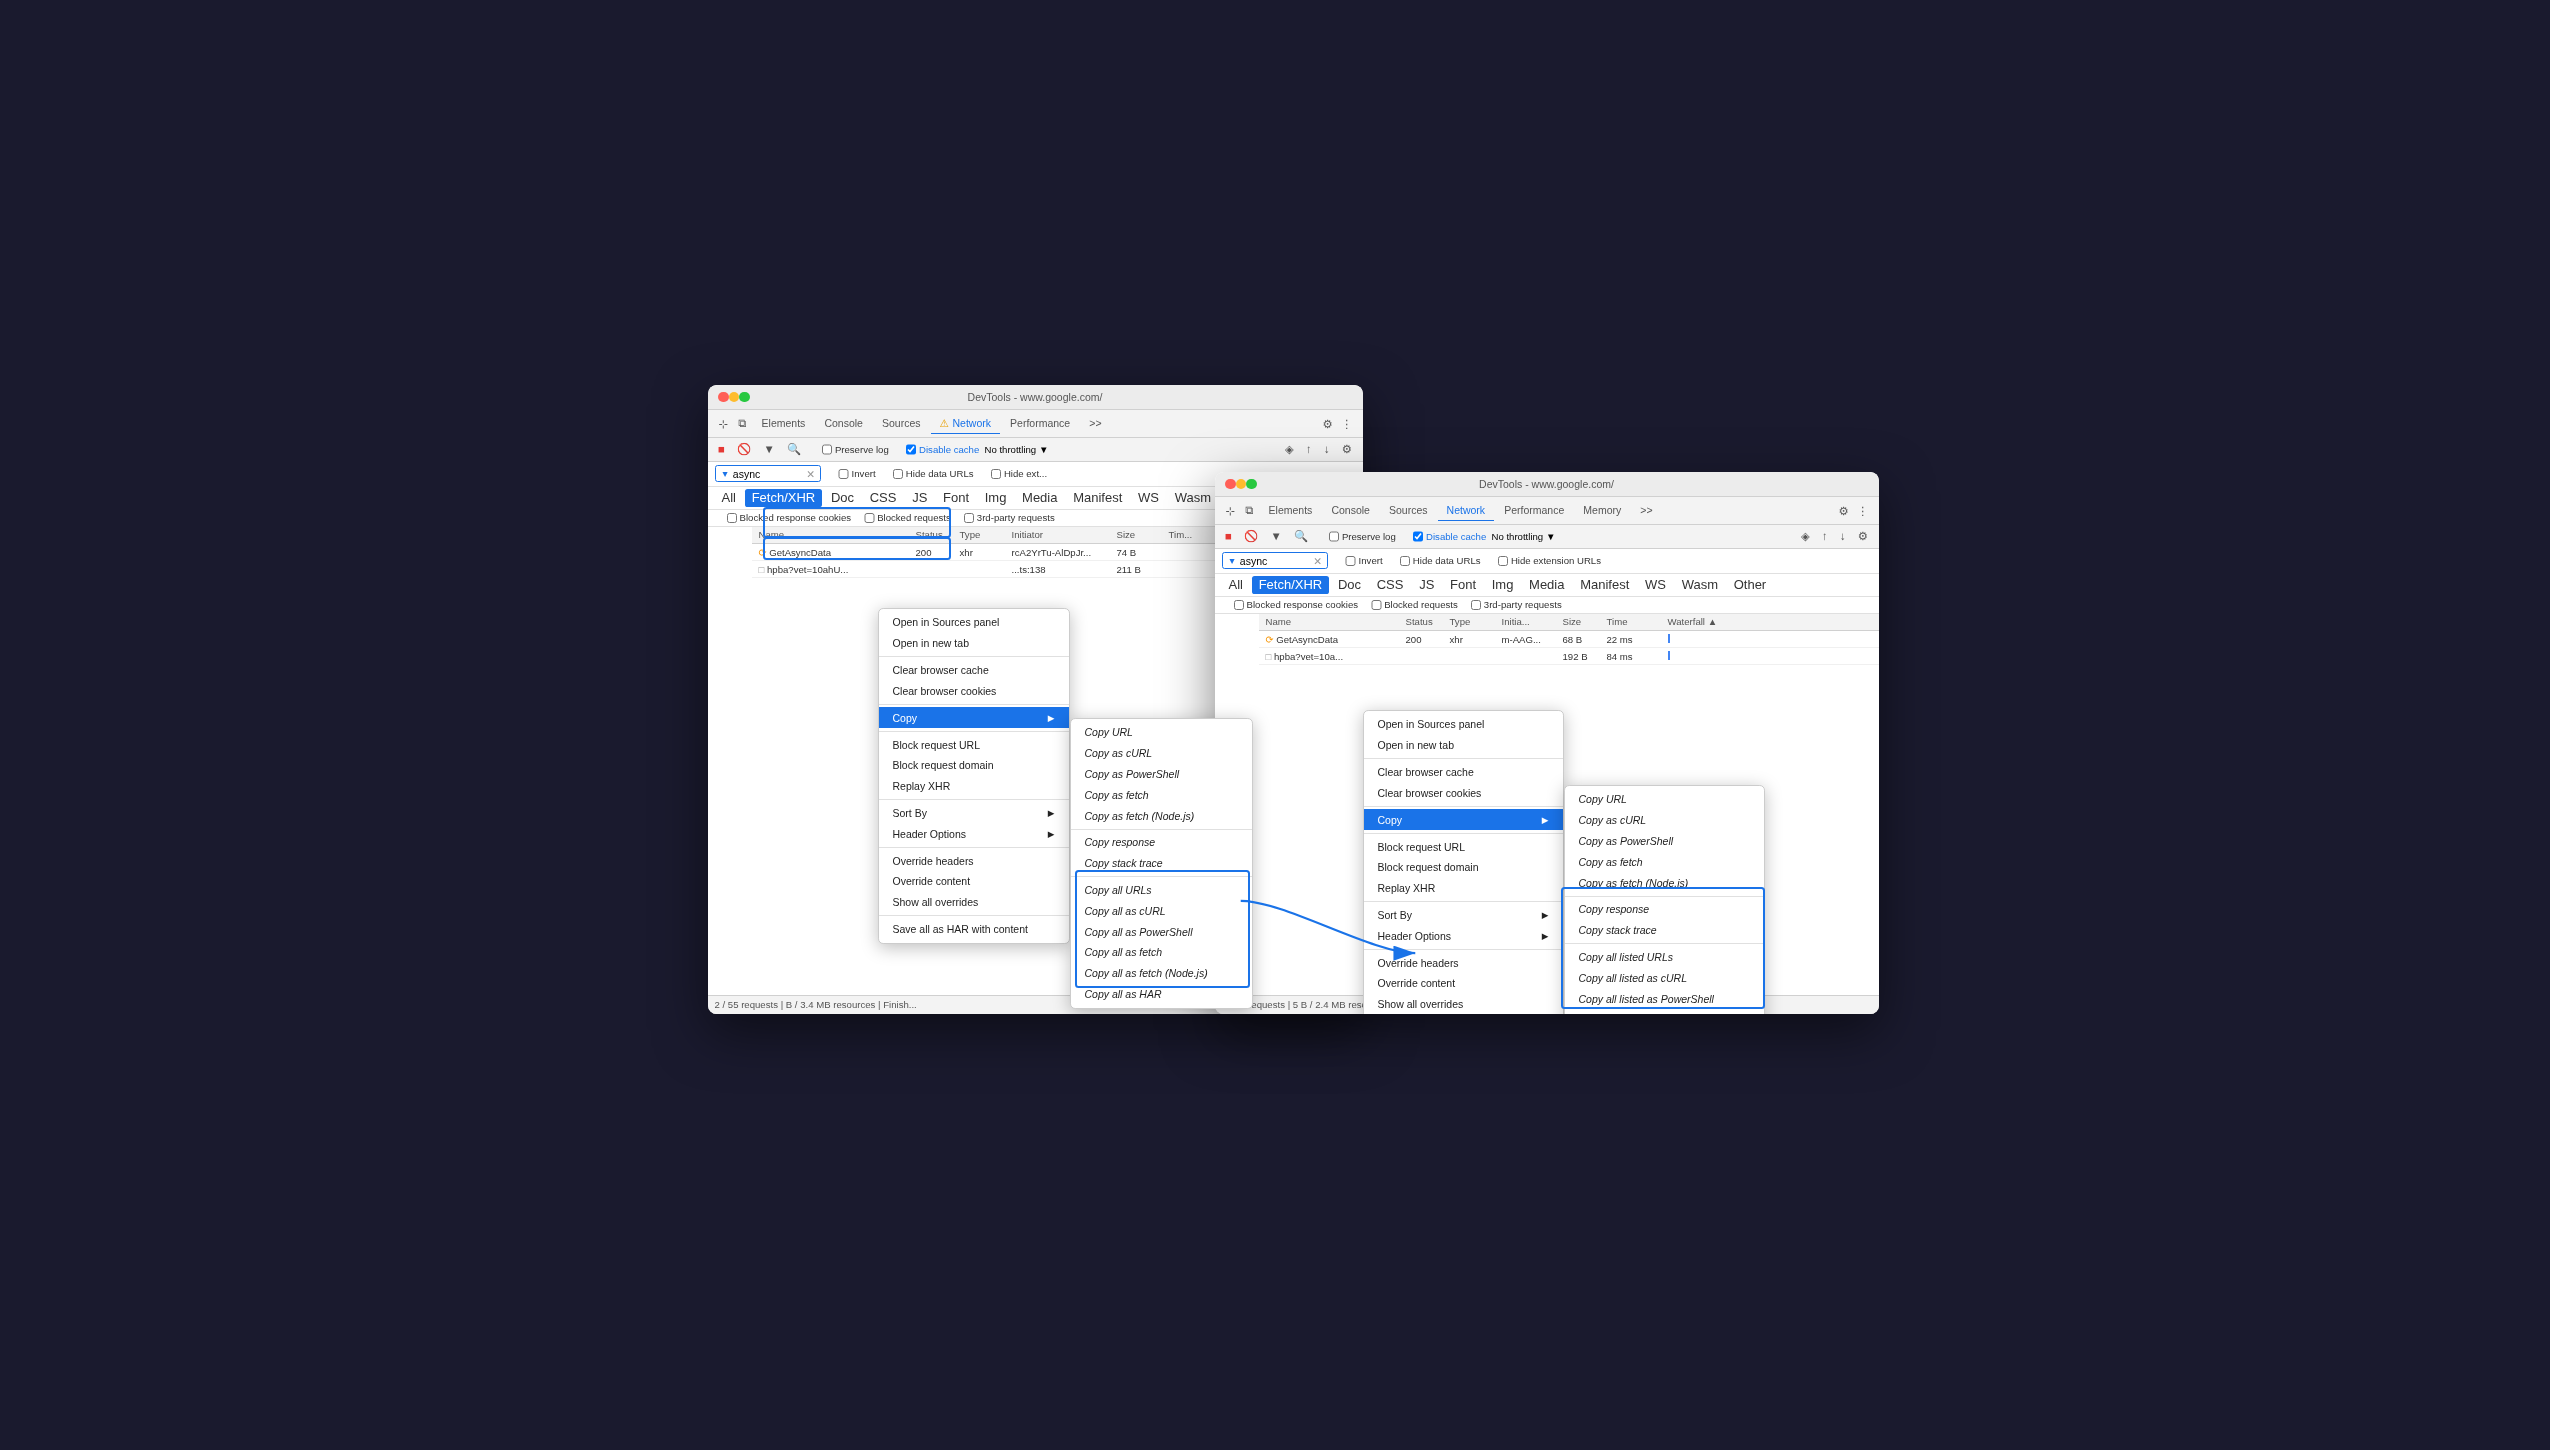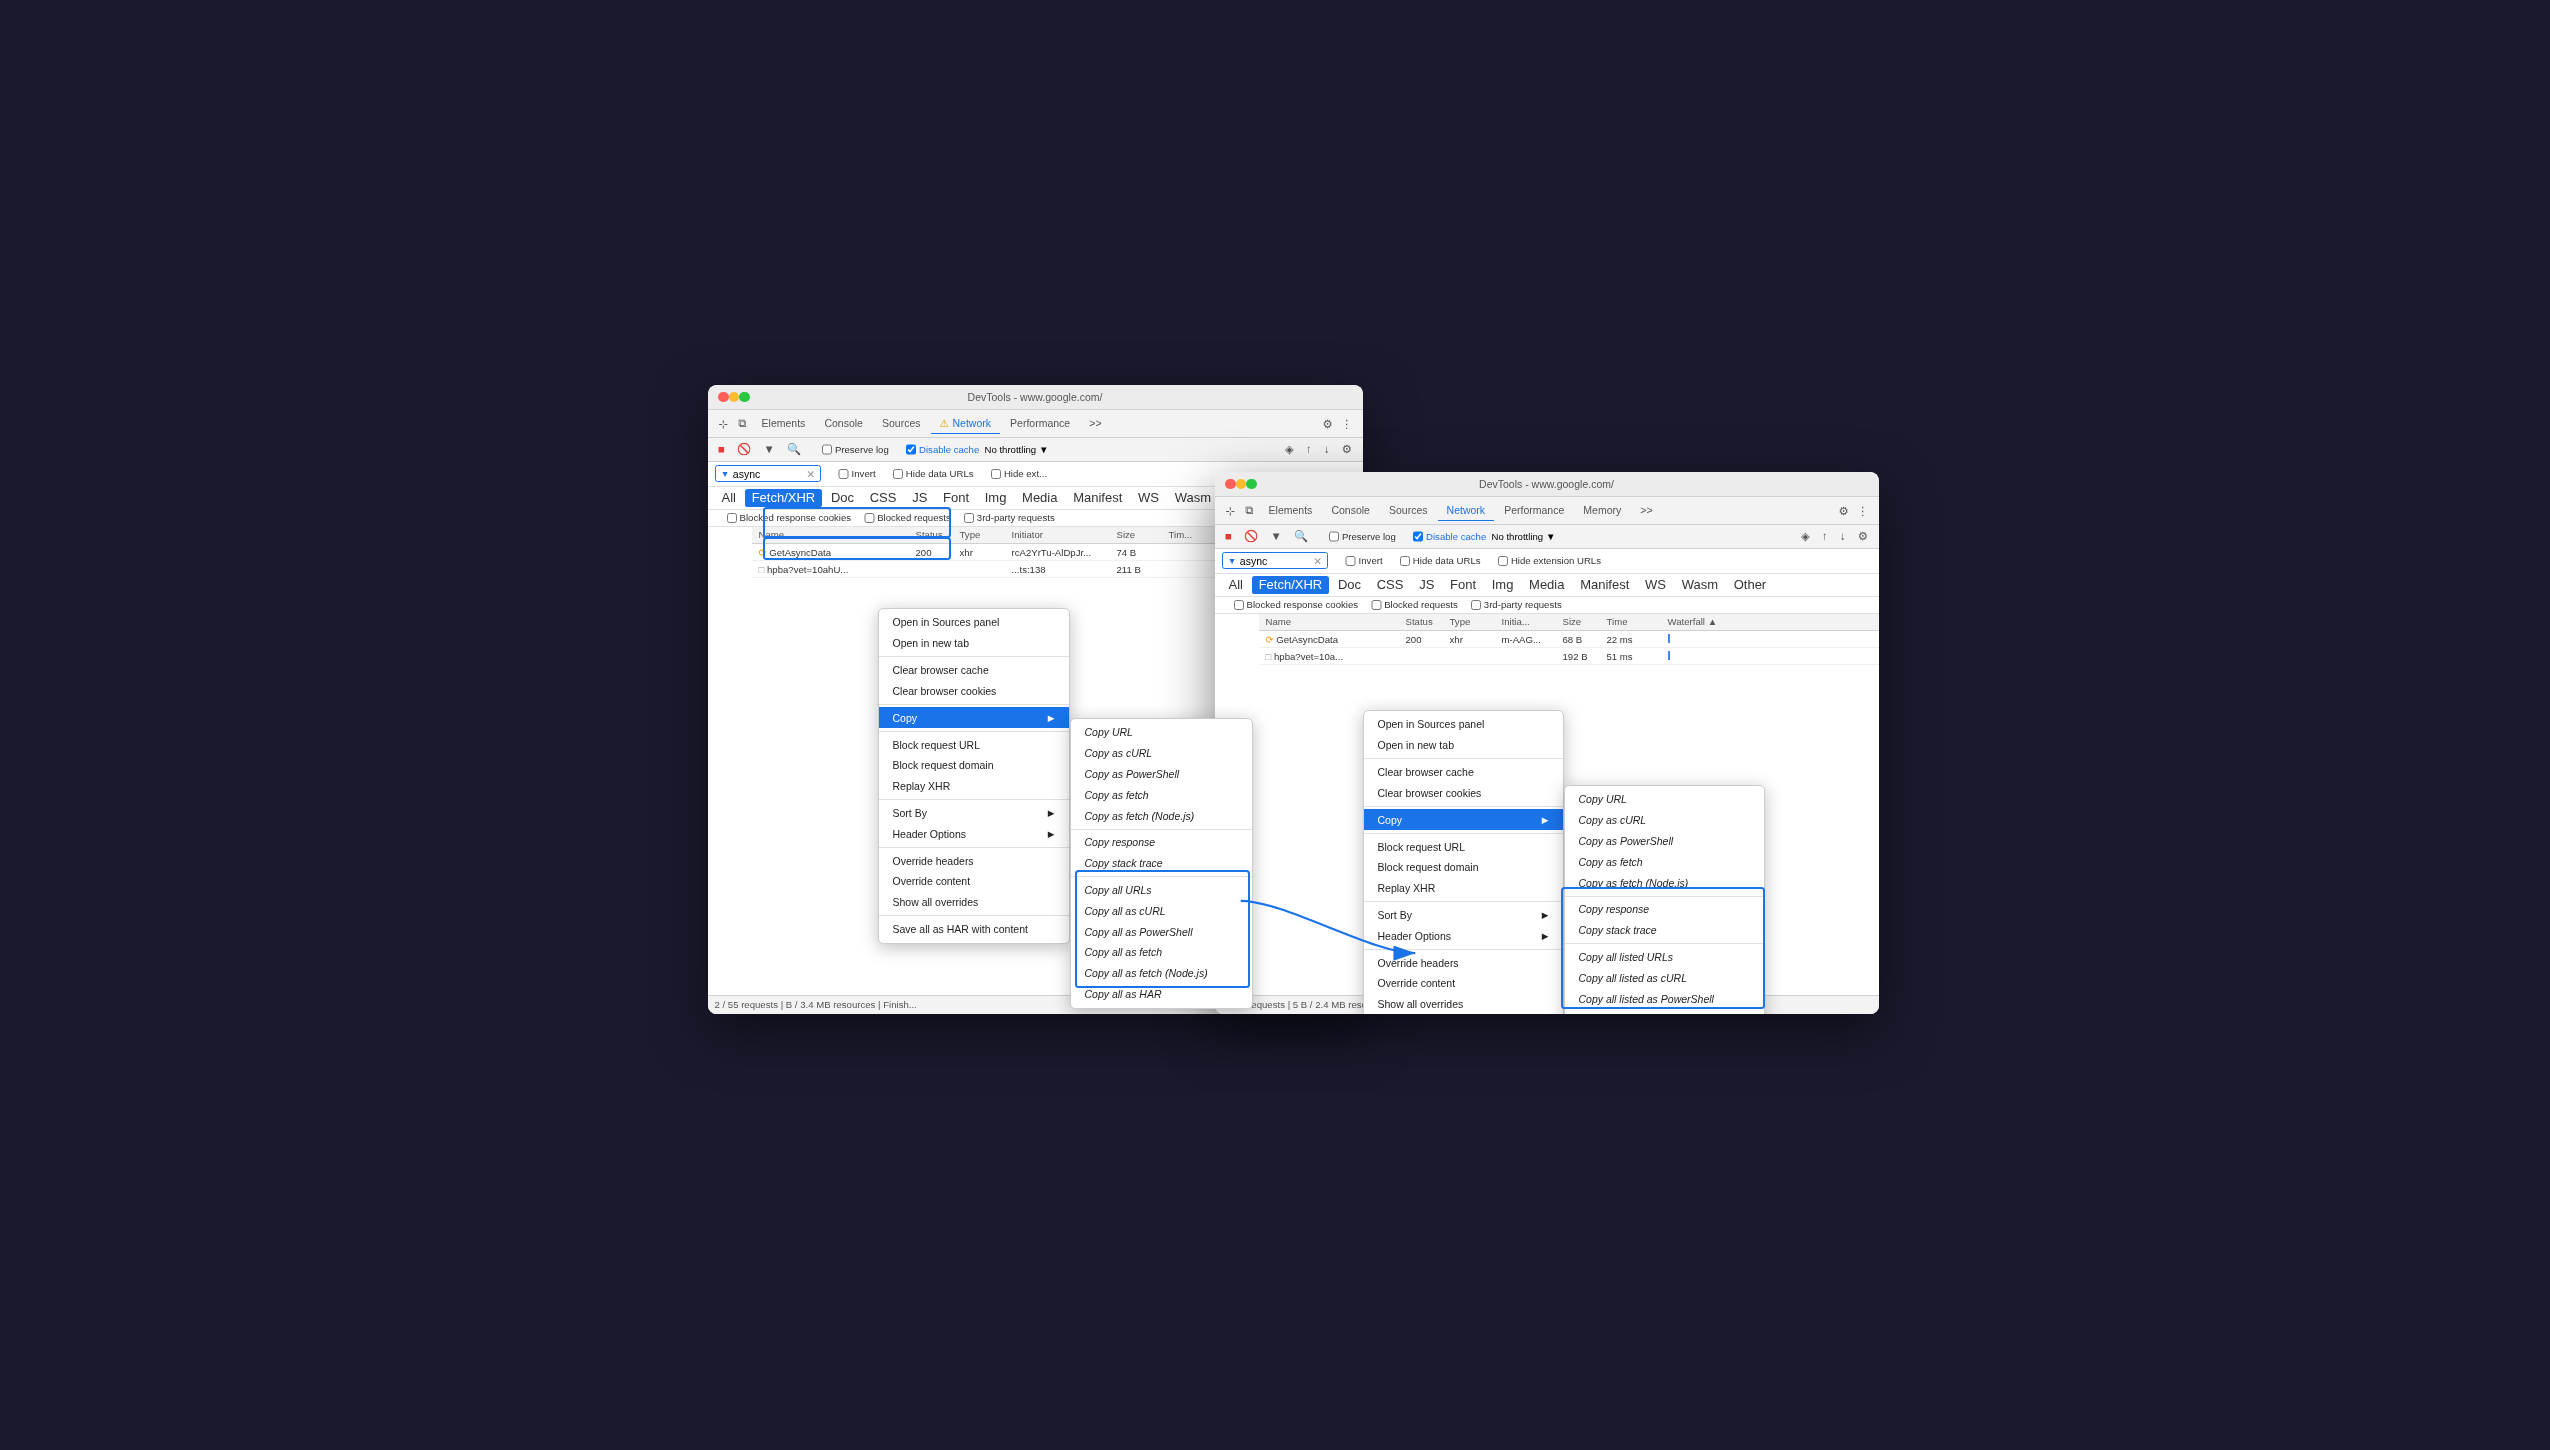--- a/index.html
+++ b/index.html
@@ -585,21 +585,21 @@
         <span>68 B</span>
         <span>22 ms</span>
         <span><span class="waterfall-bar"></span></span>
       </div>
       <div class="table-row col-grid-2">
         <span><span class="request-icon-doc">□</span> hpba?vet=10a...</span>
         <span></span>
         <span></span>
         <span></span>
         <span>192 B</span>
-        <span>51 ms</span>
+        <span>84 ms</span>
         <span><span class="waterfall-bar"></span></span>
       </div>
     </div>
 
     <div class="status-bar" style="position:absolute;bottom:0;left:0;right:0;">
       <span>2 / 34 requests | 5 B / 2.4 MB resources | Finish: 17.8 min</span>
     </div>
 
     <div class="context-menu" style="top:238px;left:148px;width:201px;">
       <div class="menu-item">Open in Sources panel</div>

